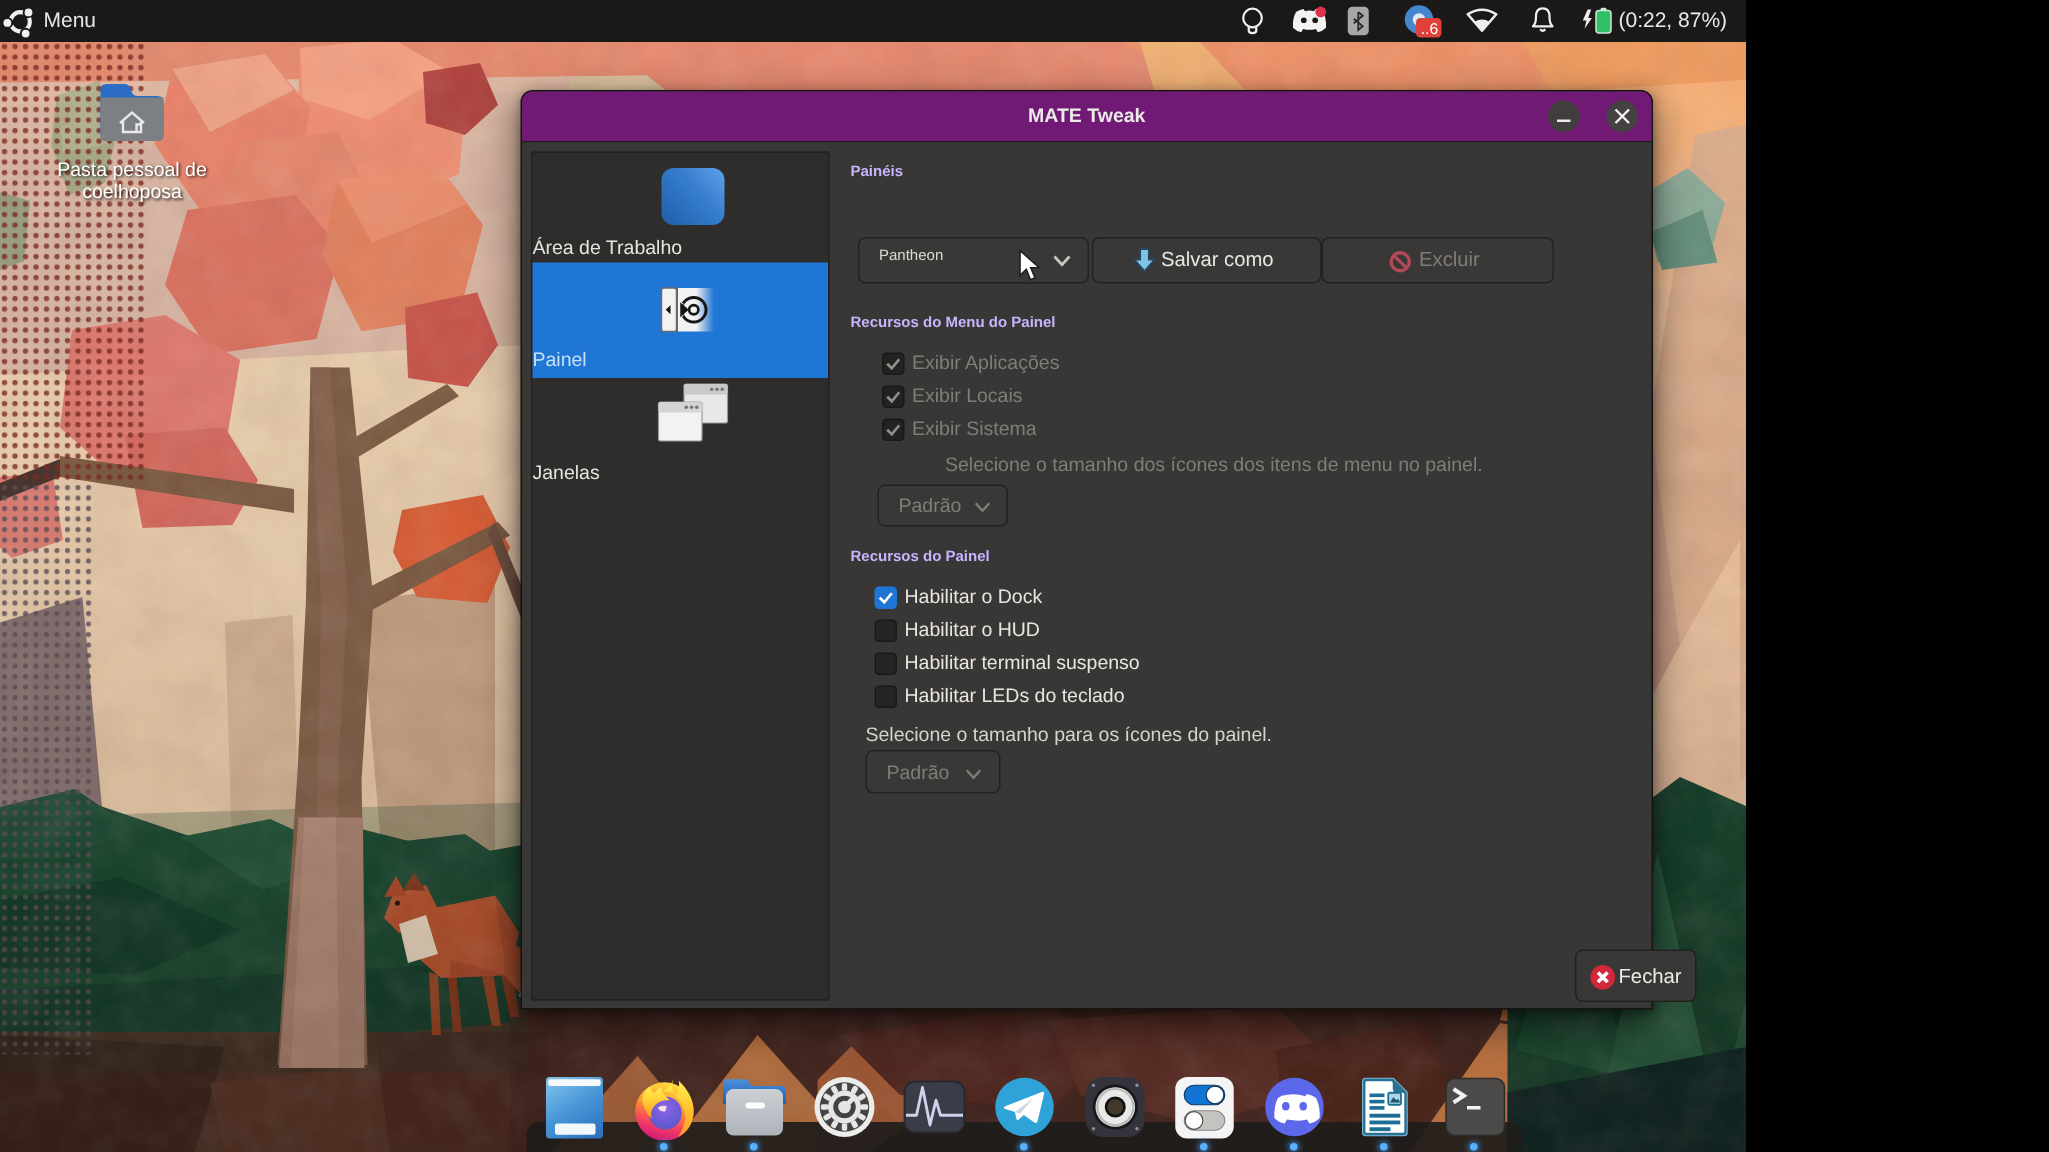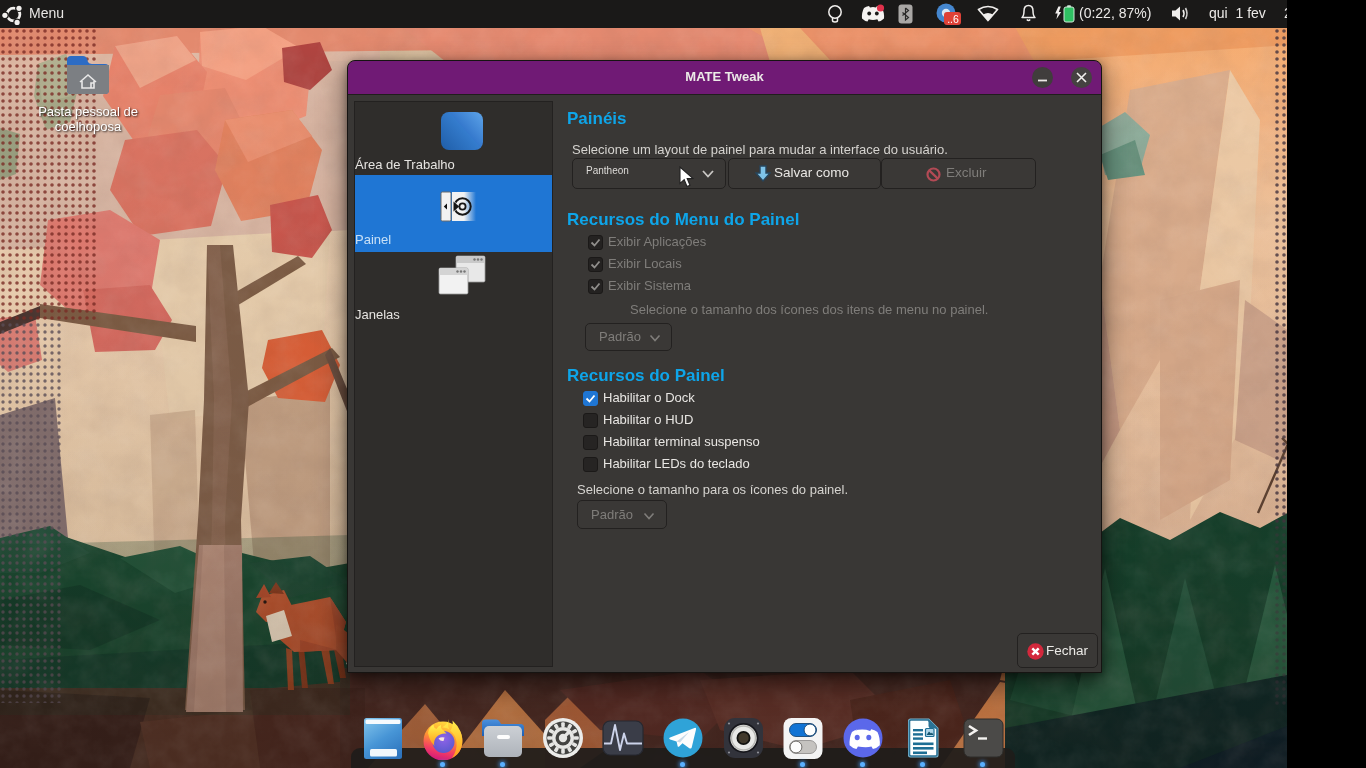--- a/index.html
+++ b/index.html
@@ -1,17 +1,17 @@
 <!DOCTYPE html>
 <html><head>
 <meta charset="utf-8">
 <style>
   html,body{margin:0;padding:0;width:1366px;height:768px;overflow:hidden;background:#000;
     font-family:"Liberation Sans",sans-serif;}
-  #screen{position:relative;width:1287px;height:768px;overflow:hidden;}
+  #screen{position:relative;width:1164px;height:768px;overflow:hidden;}
   #wall{position:absolute;left:0;top:0;z-index:0;}
   
   #panel{position:absolute;left:0;top:0;width:1366px;height:28px;background:#1a1918;z-index:30;
     color:#eceae8;font-size:14px;}
   #panel .menu-txt{position:absolute;left:29px;top:5px;font-size:14px;color:#e8e6e4;}
   #panel .date{position:absolute;left:1209px;top:5px;}
   #panel .clock{position:absolute;left:1284px;top:5px;}
   #panel .batt-txt{position:absolute;left:1079px;top:5px;font-size:14px;}
   
   #homeicon{position:absolute;left:20px;top:52px;width:136px;z-index:5;text-align:center;}
@@ -28,21 +28,21 @@
   .tbtn{position:absolute;top:6px;width:21px;height:21px;border-radius:50%;background:#403d3c;}
   #btn-min{left:684px;}
   #btn-close{left:723px;background:#454241;}
   .tbtn svg{position:absolute;left:0;top:0;}
   
   #sidebar{position:absolute;left:6px;top:40px;width:199px;height:566px;background:#2f2d2b;
     border:1px solid #232120;box-sizing:border-box;}
   .side-item{position:absolute;left:0;width:197px;color:#e6e4e1;}
   #sel{position:absolute;left:0;top:73px;width:197px;height:77px;background:#1f76d4;}
   
-  .h{position:absolute;font-weight:bold;color:#0ea5e9;font-size:17px;}
+  .h{position:absolute;font-weight:bold;color:#c4b5fd;font-size:10px;}
   .desc{position:absolute;color:#d5d3cf;font-size:13px;}
   .desc.dis{color:#7f7d7a;}
   .btn{position:absolute;height:31px;background:#3a3836;border:1px solid #232120;
     border-radius:5px;box-sizing:border-box;color:#dddbd8;}
   .chkrow{position:absolute;height:22px;}
   .chkrow .box{position:absolute;left:0;top:3px;width:15px;height:15px;border-radius:3px;
     background:#262423;border:1px solid #1b1918;box-sizing:border-box;}
   .chkrow .box.blue{background:#1f76d4;border-color:#1f76d4;}
   .chkrow .txt{position:absolute;left:20px;top:2px;white-space:nowrap;}
   .chkrow.dis .txt{color:#7f7d7a;}
@@ -356,21 +356,20 @@
         <rect x="1" y="13" width="29" height="7" rx="1.5" fill="#d4d4d4"></rect>
         <circle cx="23" cy="16.5" r="1.2" fill="#777"></circle>
             <circle cx="26.5" cy="16.5" r="1.2" fill="#777"></circle>
             <circle cx="19.5" cy="16.5" r="1.2" fill="#777"></circle>
       </g>
     </svg>
     <div class="side-item" style="top:205px;">Janelas</div>
   </div>
 
   <div class="h" style="left:219px;top:48px;">Painéis</div>
-  <div class="desc" style="left:224px;top:81px;">Selecione um layout de painel para mudar a interface do usuário.</div>
 
   <div class="btn" style="left:224px;top:97px;width:154px;">
     <span style="position:absolute;left:13px;top:6px;font-size:10px;">Pantheon</span>
     <svg style="position:absolute;left:128px;top:10px" width="14" height="10" viewBox="0 0 14 10">
       <path d="M2 2 L7 7.5 L12 2" stroke="#c9c7c4" stroke-width="1.8" fill="none"></path>
         </svg>
   </div>
   <div class="btn" style="left:380px;top:97px;width:153px;">
     <svg style="position:absolute;left:26px;top:6px" width="16" height="18" viewBox="0 0 16 18">
       <path d="M5 1 L11 1 L11 8 L15 8 L8 16 L1 8 L5 8 Z" fill="#7ec3e8" stroke="#27455c" stroke-width="1.4"></path>
@@ -440,21 +439,21 @@
     <div class="txt">Habilitar LEDs do teclado</div>
   </div>
   <div class="desc" style="left:229px;top:421px;">Selecione o tamanho para os ícones do painel.</div>
   <div class="btn" style="left:229px;top:439px;width:90px;height:29px;">
     <span style="position:absolute;left:13px;top:6px;color:#7f7d7a;">Padrão</span>
     <svg style="position:absolute;left:65px;top:11px" width="12" height="9" viewBox="0 0 12 9">
       <path d="M1.5 1.5 L6 6.5 L10.5 1.5" stroke="#7f7d7a" stroke-width="1.6" fill="none"></path>
         </svg>
   </div>
 
-  <div class="btn" style="left:669px;top:572px;width:81px;height:35px;">
+  <div class="btn" style="left:702px;top:572px;width:81px;height:35px;">
     <svg style="position:absolute;left:9px;top:9px" width="17" height="17" viewBox="0 0 17 17">
       <circle cx="8.5" cy="8.5" r="8.2" fill="#d3283c"></circle>
       <path d="M5.3 5.3 L11.7 11.7 M11.7 5.3 L5.3 11.7" stroke="#fff" stroke-width="2.4"></path>
         </svg>
     <span style="position:absolute;left:28px;top:9px;font-size:13.5px;color:#eceae7;">Fechar</span>
   </div>
 
   <svg style="position:absolute;left:331px;top:105px;" width="16" height="22" viewBox="0 0 16 22">
     <path d="M1 1 L1 17.5 L5.2 13.6 L8 20.5 L11 19.2 L8.2 12.6 L13.8 12.4 Z" fill="#fff" stroke="#222" stroke-width="1.1"></path>
   </svg>

